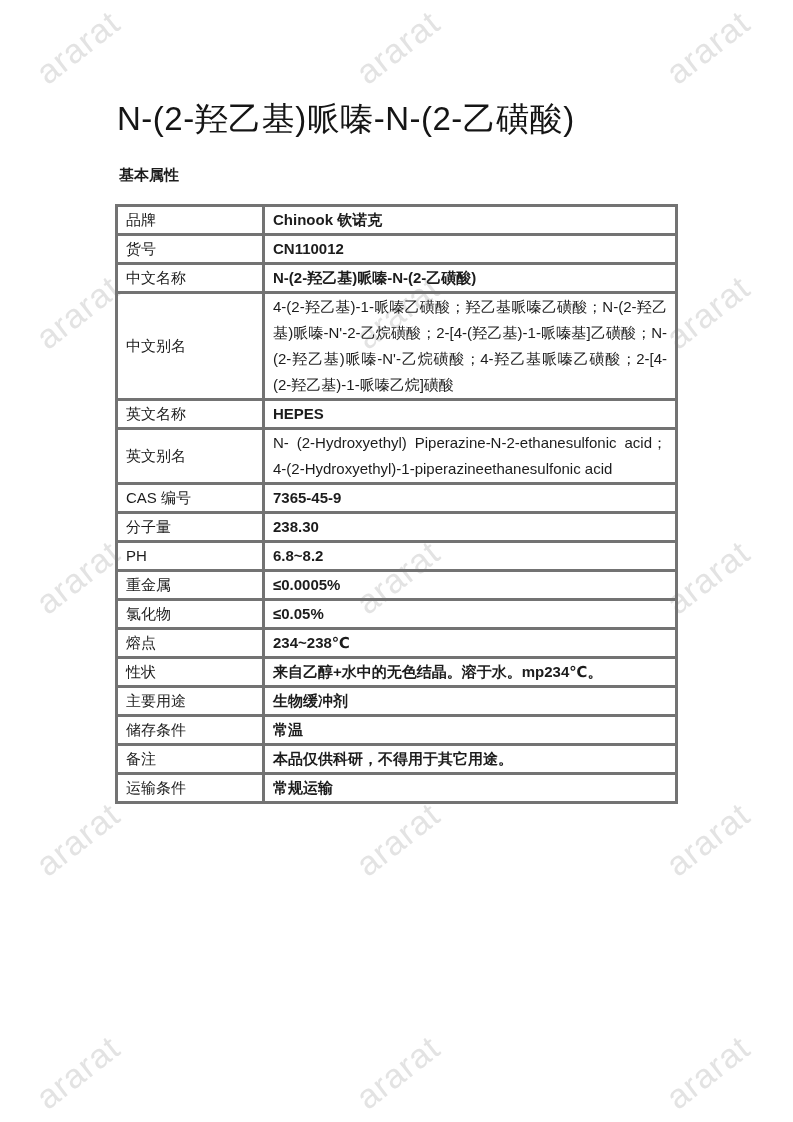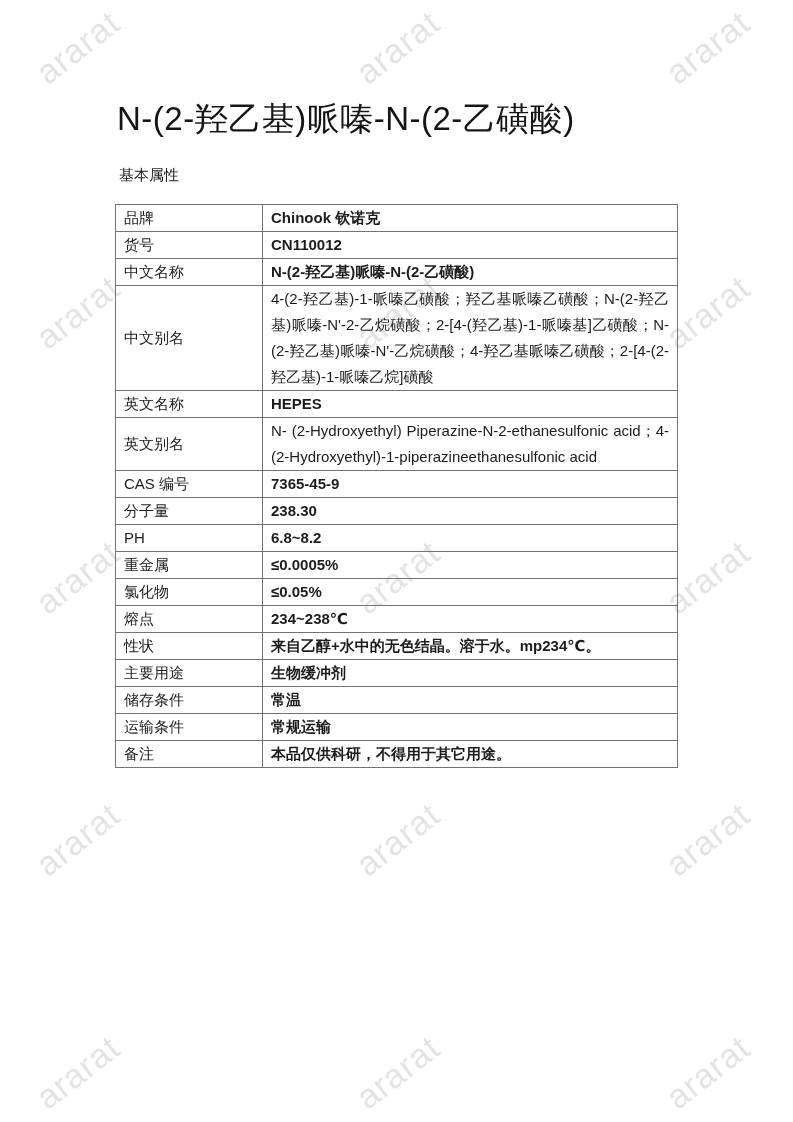--- a/index.html
+++ b/index.html
@@ -45,32 +45,32 @@
     margin: 98px 0 0 117px;
     font-size: 33px;
     font-weight: 400;
     color: #151515;
     line-height: 1.25;
     letter-spacing: 0.5px;
   }
   .section-heading {
     margin: 27px 0 0 119px;
     font-size: 15px;
-    font-weight: 400;
+    font-weight: 700;
     color: #1c1c1c;
   }
   table.props {
     border-collapse: collapse;
     table-layout: fixed;
     width: 563px;
     margin: 19px 0 0 115px;
     background: transparent;
   }
   table.props td {
-    border: 1px solid #737373;
+    border: 3px solid #737373;
     font-size: 15px;
     line-height: 26px;
     padding: 0 8px;
     vertical-align: middle;
     height: 26px;
     word-wrap: break-word;
   }
   td.cell-label { width: 147px; }
   td.cell-value { text-align: justify; }
   td.cell-value.no-justify { text-align: left; font-weight: bold; }
@@ -160,24 +160,24 @@
         </tr>
         <tr>
           <td class="cell-label">主要用途</td>
           <td class="cell-value no-justify">生物缓冲剂</td>
         </tr>
         <tr>
           <td class="cell-label">储存条件</td>
           <td class="cell-value no-justify">常温</td>
         </tr>
         <tr>
+          <td class="cell-label">备注</td>
+          <td class="cell-value no-justify">本品仅供科研，不得用于其它用途。</td>
+        </tr>
+        <tr>
           <td class="cell-label">运输条件</td>
           <td class="cell-value no-justify">常规运输</td>
-        </tr>
-        <tr>
-          <td class="cell-label">备注</td>
-          <td class="cell-value no-justify">本品仅供科研，不得用于其它用途。</td>
         </tr>
       </tbody>
     </table>
 
   </div>
 </div>
 
 </body></html>

